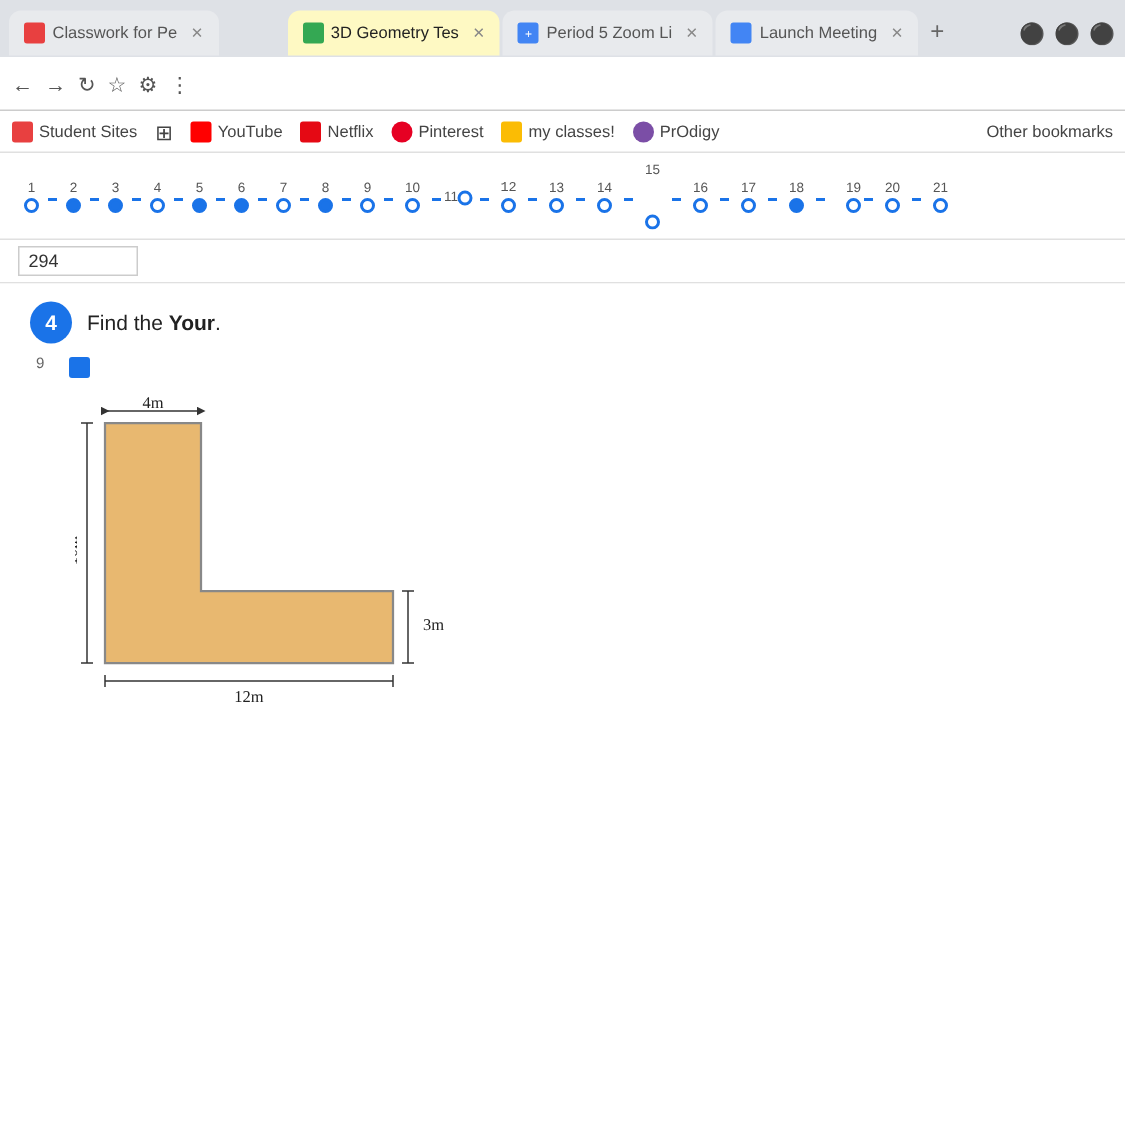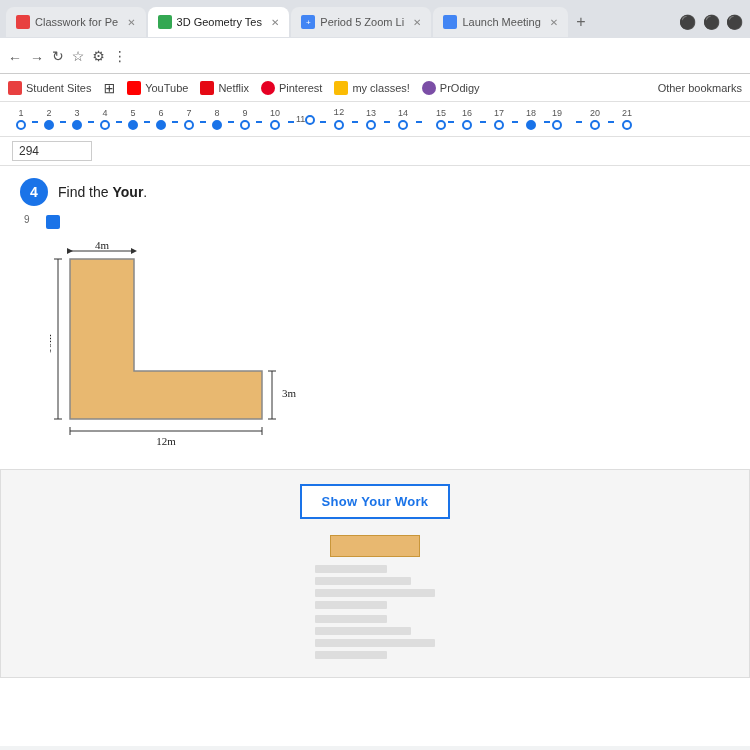--- a/index.html
+++ b/index.html
@@ -35,22 +35,23 @@
       font-size: 11px;
       height: 30px;
       gap: 5px;
       background: #e8eaed;
       color: #555;
       white-space: nowrap;
       max-width: 160px;
       overflow: hidden;
     }
     .tab.active {
-      background: #ffffff;
+      background: #fef9c3;
       color: #222;
+      margin-left: 44px;
     }
     .tab-icon {
       width: 14px;
       height: 14px;
       border-radius: 2px;
       flex-shrink: 0;
     }
     .tab-close {
       font-size: 10px;
       color: #888;
@@ -446,21 +447,21 @@
           <div class="q-dot empty" style="margin-top:2px;"></div>
       </div>
       <div style="height:2px;width:6px;background:#1a73e8;margin-top:5px;"></div>
 
       <div style="display:flex;flex-direction:column;align-items:center;min-width:22px;">
         <span>14</span>
           <div class="q-dot empty" style="margin-top:2px;"></div>
       </div>
       <div style="height:2px;width:6px;background:#1a73e8;margin-top:5px;"></div>
 
-      <div style="display:flex;flex-direction:column;align-items:flex-end;min-width:22px;">
+      <div style="display:flex;flex-direction:column;align-items:center;min-width:22px;gap:23px;">
         <span>15</span>
           <div class="q-dot empty" style="margin-top:2px;"></div>
       </div>
       <div style="height:2px;width:6px;background:#1a73e8;margin-top:5px;"></div>
 
       <div style="display:flex;flex-direction:column;align-items:center;min-width:22px;">
         <span>16</span>
           <div class="q-dot empty" style="margin-top:2px;"></div>
       </div>
       <div style="height:2px;width:6px;background:#1a73e8;margin-top:5px;"></div>
@@ -470,21 +471,21 @@
           <div class="q-dot empty" style="margin-top:2px;"></div>
       </div>
       <div style="height:2px;width:6px;background:#1a73e8;margin-top:5px;"></div>
 
       <div style="display:flex;flex-direction:column;align-items:center;min-width:22px;">
         <span>18</span>
           <div class="q-dot filled" style="margin-top:2px;"></div>
       </div>
       <div style="height:2px;width:6px;background:#1a73e8;margin-top:5px;"></div>
 
-      <div style="display:flex;flex-direction:column;align-items:flex-start;min-width:22px;">
+      <div style="display:flex;flex-direction:column;align-items:flex-end;min-width:22px;">
         <span>19</span>
           <div class="q-dot empty" style="margin-top:2px;"></div>
       </div>
       <div style="height:2px;width:6px;background:#1a73e8;margin-top:5px;"></div>
 
       <div style="display:flex;flex-direction:column;align-items:center;min-width:22px;">
         <span>20</span>
           <div class="q-dot empty" style="margin-top:2px;"></div>
       </div>
       <div style="height:2px;width:6px;background:#1a73e8;margin-top:5px;"></div>
@@ -541,32 +542,13 @@
       <text x="116" y="206" text-anchor="middle" font-size="11" fill="#222">12m</text>
 
       <defs>
         <marker id="arr" markerWidth="6" markerHeight="6" refX="3" refY="3" orient="auto">
           <path d="M0,0 L6,3 L0,6 Z" fill="#333"></path>
         </marker>
       </defs>
     </svg>
   </div>
 
-  <div class="show-work-section">
-    <button class="show-work-btn">
-      <span>Show Your Work</span>
-    </button>
-
-    <div class="mini-form">
-      <div class="mini-rect"></div>
-      <div class="mini-field short"></div>
-      <div class="mini-field medium"></div>
-      <div class="mini-field long"></div>
-      <div class="mini-field short"></div>
-      <div style="margin-top:6px;">
-        <div class="mini-field short"></div>
-        <div class="mini-field medium"></div>
-        <div class="mini-field long"></div>
-        <div class="mini-field short"></div>
-      </div>
-    </div>
-  </div>
 </div>
 
 </body></html>

